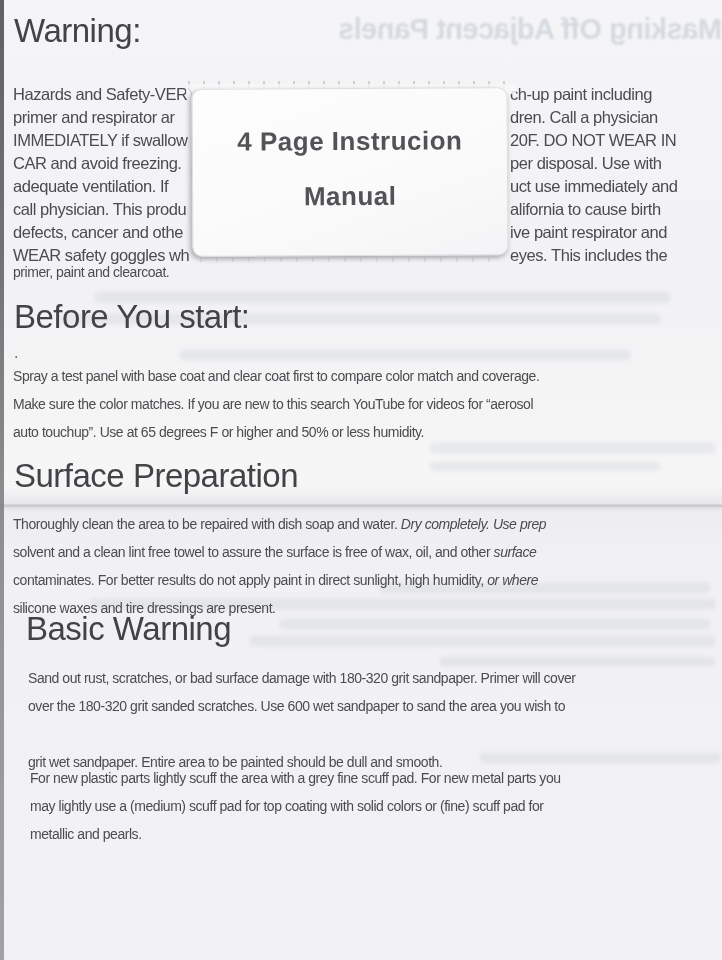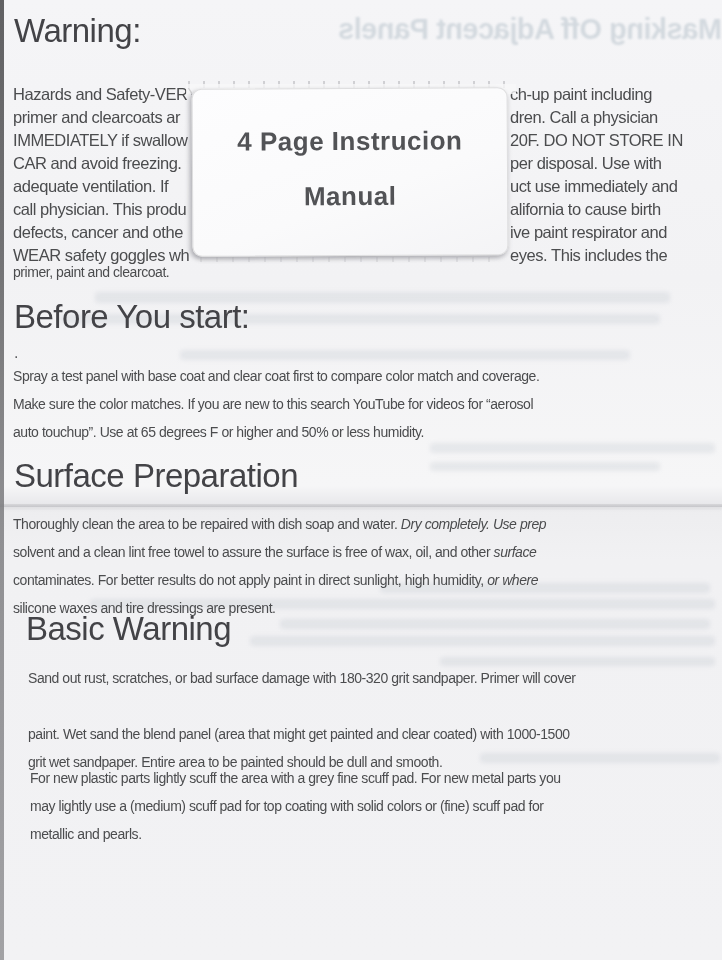--- a/index.html
+++ b/index.html
@@ -122,26 +122,26 @@
   <div class="bleed-bar" style="left:440px;top:657px;width:275px;height:9px"></div>
   <div class="bleed-bar" style="left:480px;top:753px;width:240px;height:10px"></div>
 
   <div class="h1" style="left:14px;top:12px">Warning:</div>
 
   <div class="wrow" style="top:85px">
       <span class="wleft">Hazards and Safety-VERY</span>
       <span class="wright">ch-up paint including</span>
     </div>
   <div class="wrow" style="top:108px">
-      <span class="wleft">primer and clearcoats ar</span>
+      <span class="wleft">primer and respirator ar</span>
       <span class="wright">dren. Call a physician</span>
     </div>
   <div class="wrow" style="top:131px">
       <span class="wleft">IMMEDIATELY if swallow</span>
-      <span class="wright">20F. DO NOT STORE IN</span>
+      <span class="wright">20F. DO NOT WEAR IN</span>
     </div>
   <div class="wrow" style="top:154px">
       <span class="wleft">CAR and avoid freezing.</span>
       <span class="wright">per disposal. Use with</span>
     </div>
   <div class="wrow" style="top:177px">
       <span class="wleft">adequate ventilation. If </span>
       <span class="wright">uct use immediately and</span>
     </div>
   <div class="wrow" style="top:200px">
@@ -173,20 +173,20 @@
   <div class="bodyline" style="left:13px;top:422px">auto touchup”.  Use at 65 degrees F or higher and 50% or less humidity.</div>
 
   <div class="h1" style="left:14px;top:457px">Surface Preparation</div>
   <div class="bodyline" style="left:13px;top:514px"><span>Thoroughly clean the area to be repaired with dish soap and water.  </span><span class="it">Dry completely. Use prep</span></div>
   <div class="bodyline" style="left:13px;top:542px"><span>solvent and a clean lint free towel to assure the surface is free of wax, oil, and other </span><span class="it">surface</span></div>
   <div class="bodyline" style="left:13px;top:570px"><span>contaminates. For better results do not apply paint in direct sunlight, high humidity, </span><span class="it">or where</span></div>
   <div class="bodyline" style="left:13px;top:598px">silicone waxes and tire dressings are present.</div>
 
   <div class="h1" style="left:26px;top:610px">Basic Warning</div>
   <div class="bodyline" style="left:28px;top:668px">Sand out rust, scratches, or bad surface damage with 180-320 grit sandpaper. Primer will cover</div>
-  <div class="bodyline" style="left:28px;top:724px">paint. Wet sand the blend panel (area that might get painted and clear coated) with 1000-1500</div>
+  <div class="bodyline" style="left:28px;top:696px">over the 180-320 grit sanded scratches. Use 600 wet sandpaper to sand the area you wish to</div>
   <div class="bodyline" style="left:28px;top:752px">grit wet sandpaper. Entire area to be painted should be dull and smooth.</div>
 
   <div class="bodyline" style="left:30px;top:768px">For new plastic parts lightly scuff the area with a grey fine scuff pad. For new metal parts you</div>
   <div class="bodyline" style="left:30px;top:796px">may lightly use a (medium) scuff pad for top coating with solid colors or (fine) scuff pad for</div>
   <div class="bodyline" style="left:30px;top:824px">metallic and pearls.</div>
 
 </div>
 
 </body></html>

